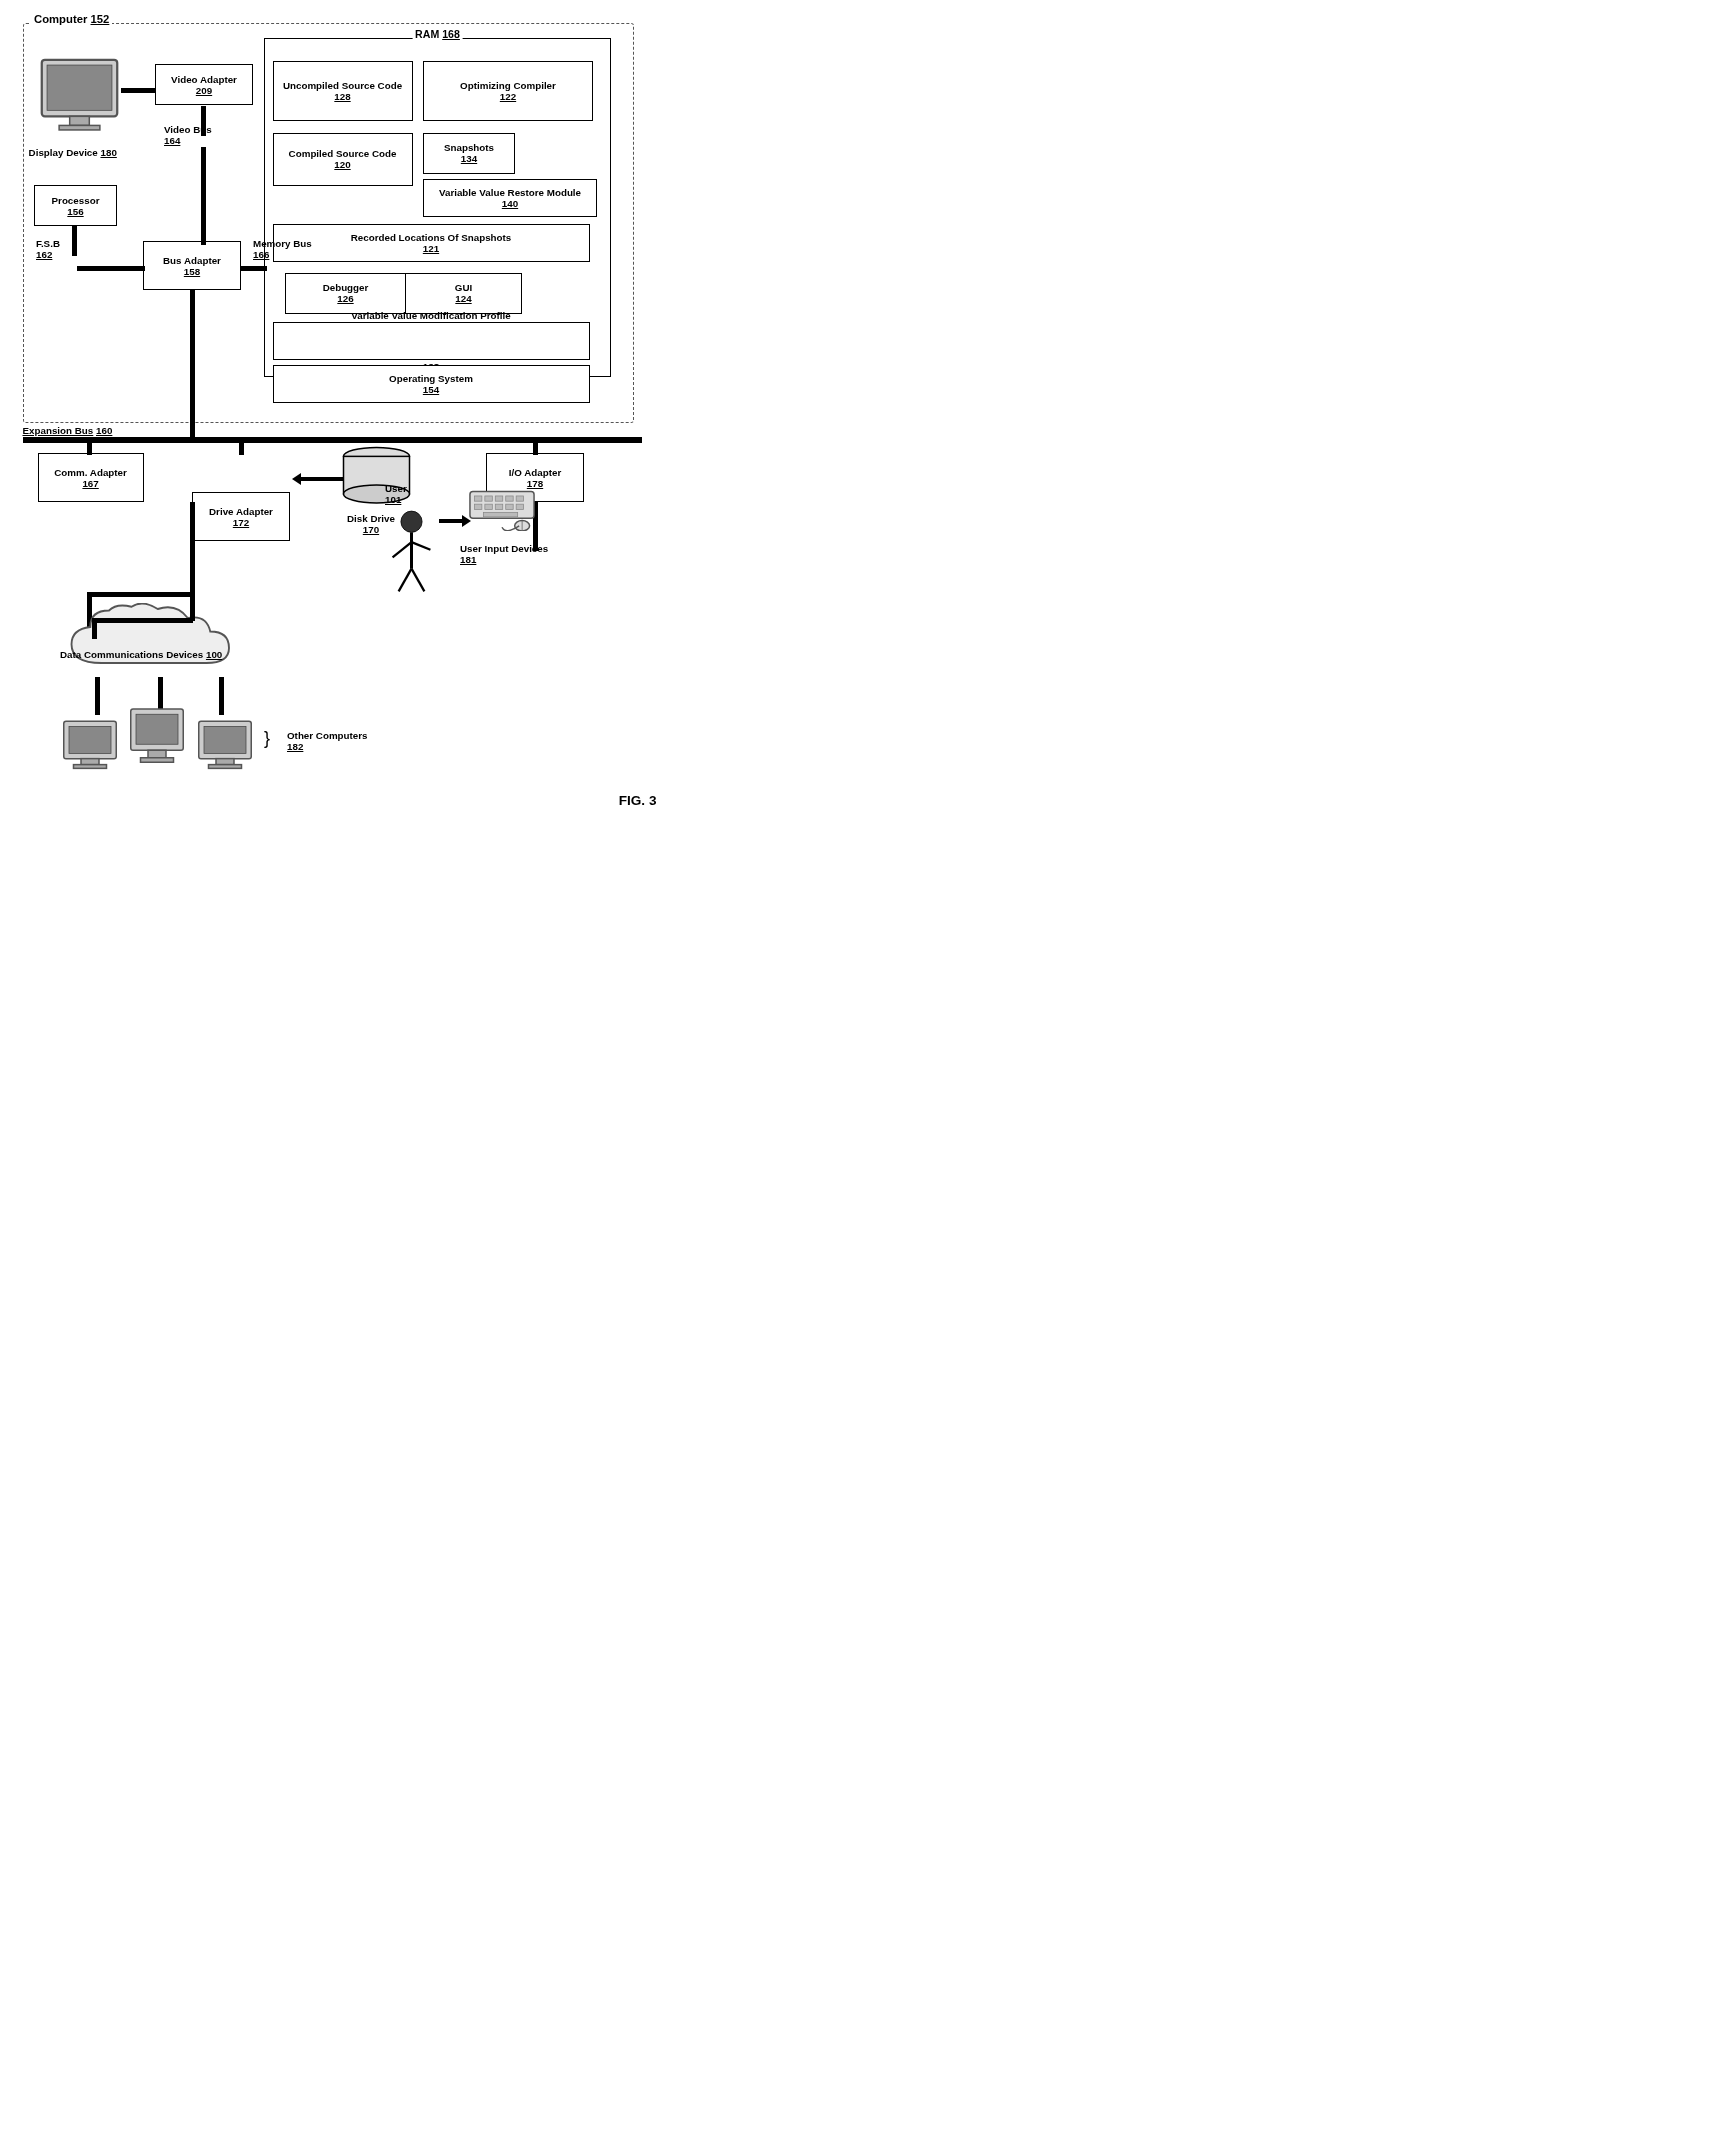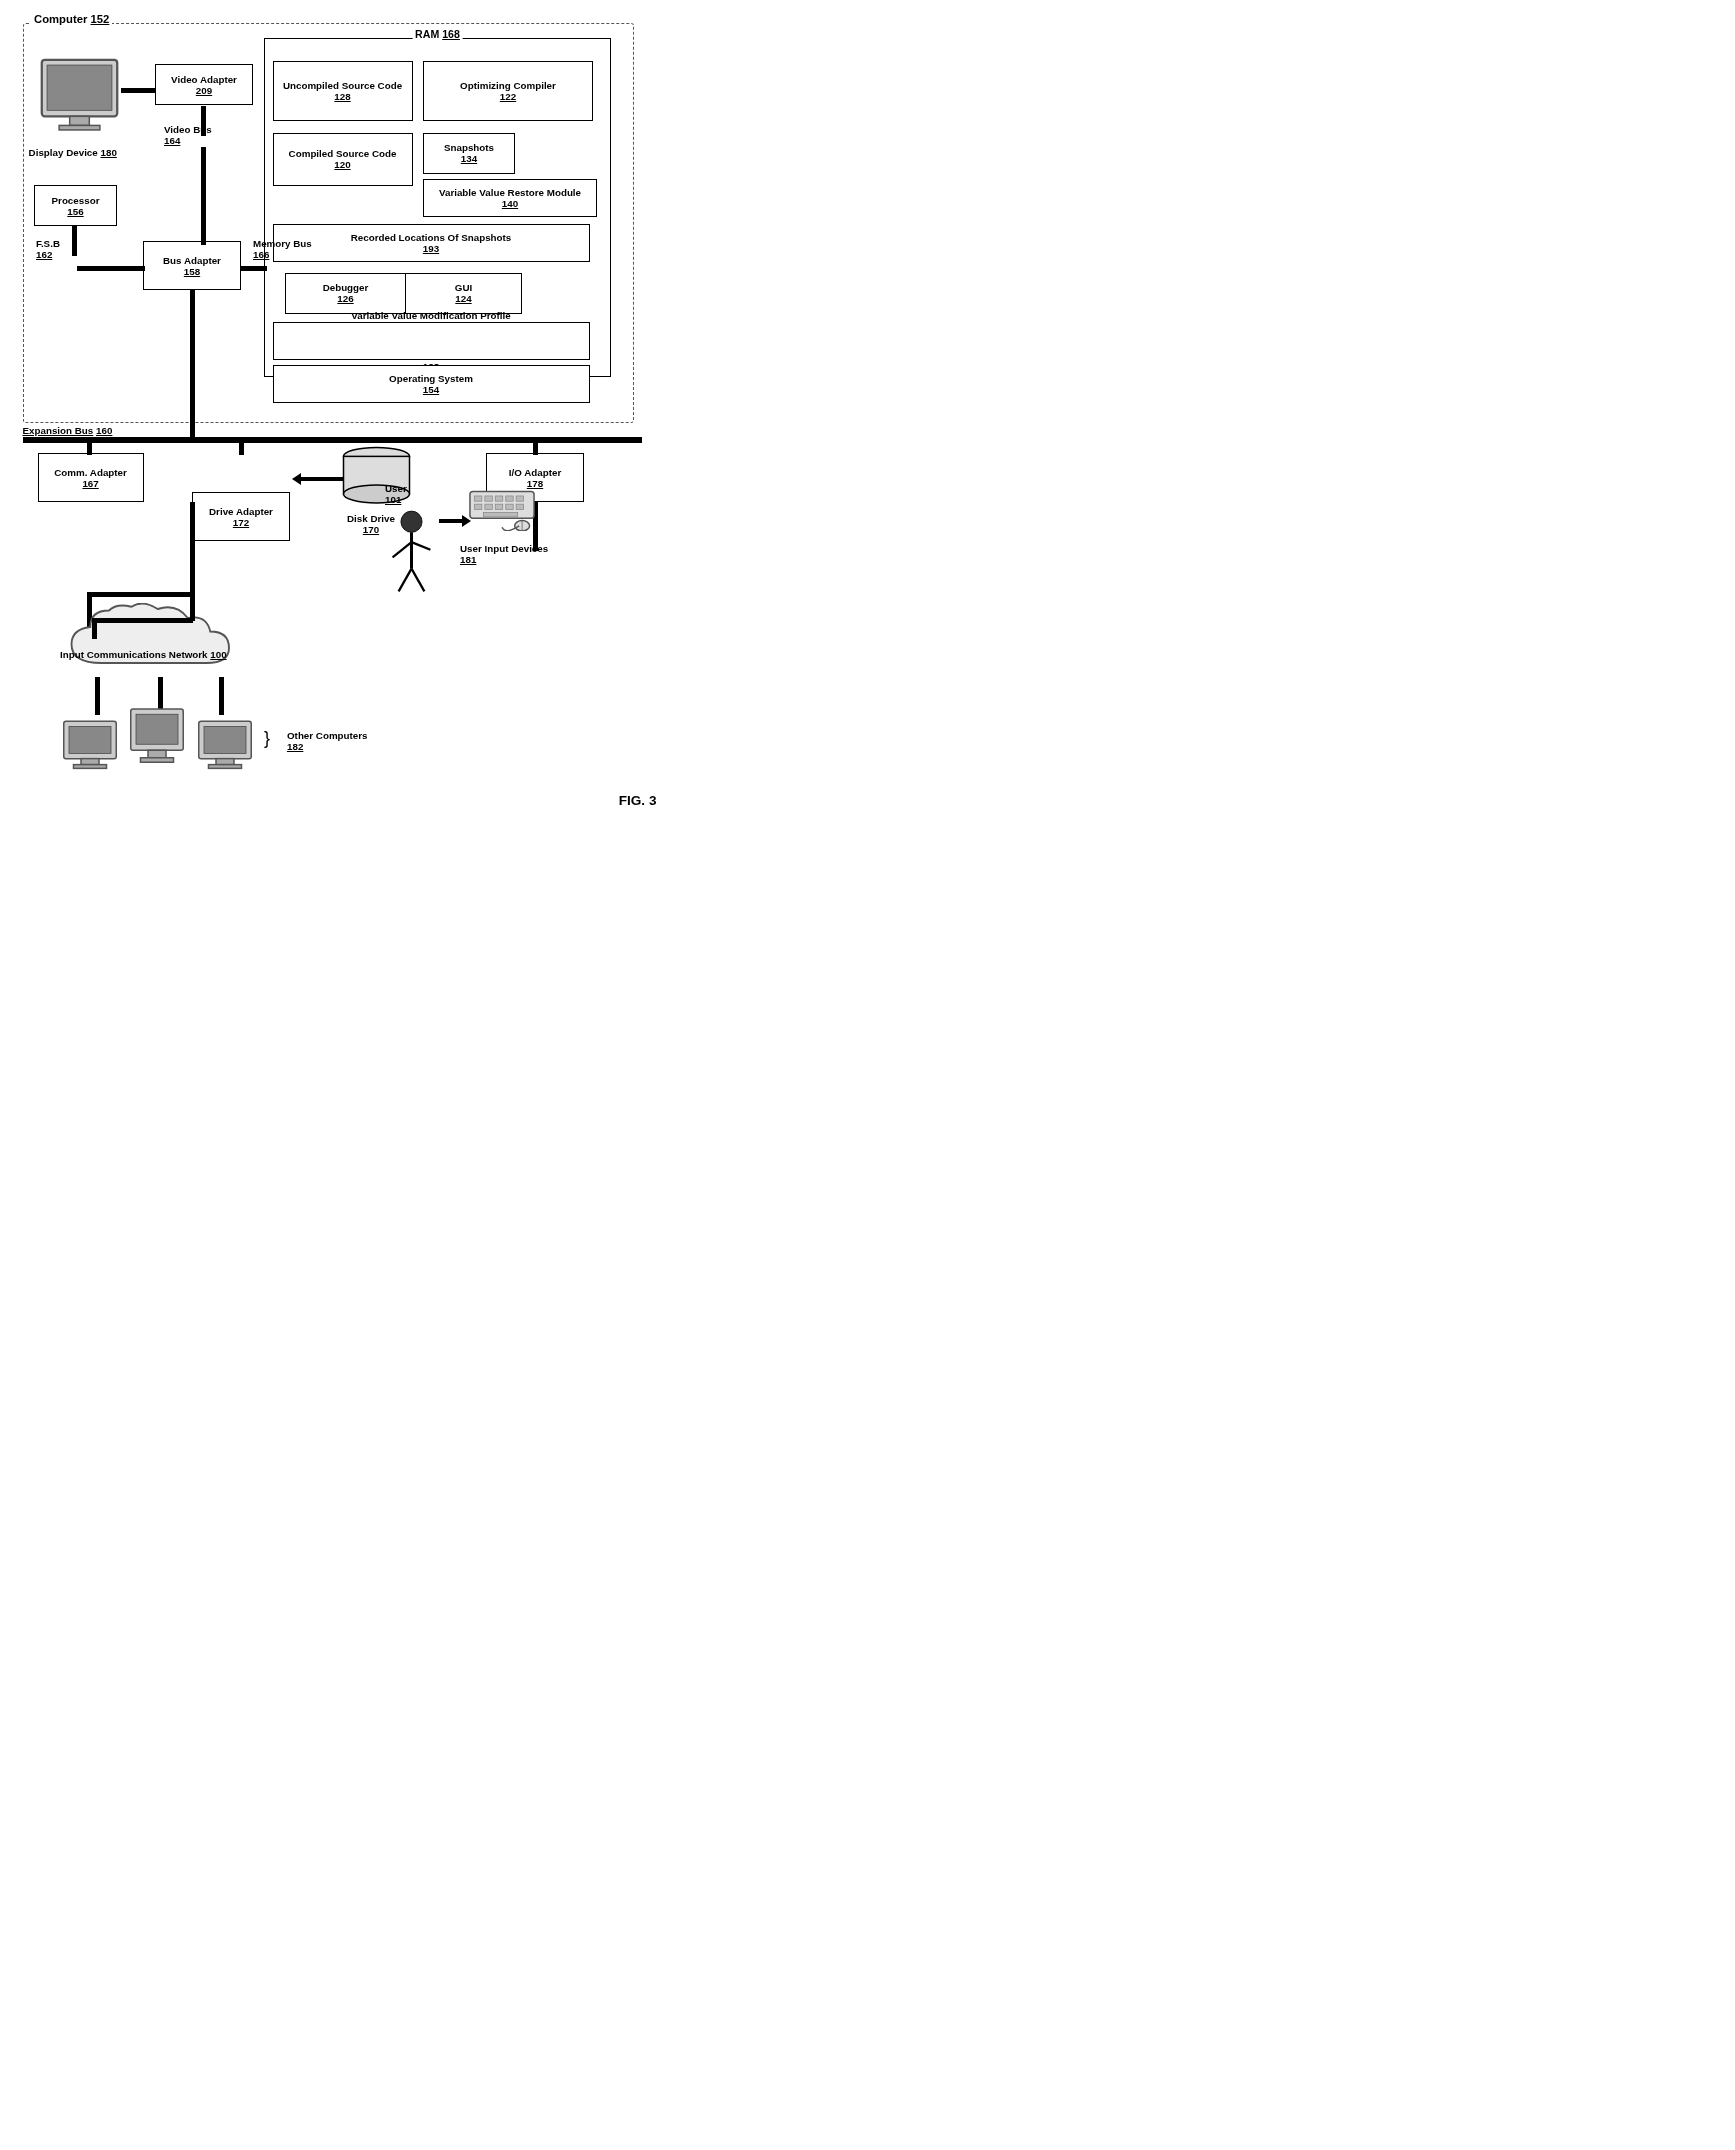--- a/index.html
+++ b/index.html
@@ -183,21 +183,21 @@
       <span class="ref">134</span>
     </div>
 
     <div class="box" style="top:140px;left:158px;width:174px;height:38px;">
       <span>Variable Value Restore Module</span>
       <span class="ref">140</span>
     </div>
 
     <div class="box" style="top:185px;left:7.5px;width:317px;height:38px;">
       <span>Recorded Locations Of Snapshots</span>
-      <span class="ref">193</span>
+      <span class="ref">121</span>
     </div>
 
     <div class="box" style="top:234px;left:20px;width:121px;height:41px;">
       <span>Debugger</span>
       <span class="ref">126</span>
     </div>
 
     <div class="box" style="top:234px;left:140px;width:117px;height:41px;">
       <span>GUI</span>
       <span class="ref">124</span>
@@ -376,21 +376,21 @@
     <span>User Input Devices</span><br>
     <span style="text-decoration:underline;">181</span>
   </div>
 
   <div style="position:absolute;top:588px;left:41px;">
     <svg width="196" height="75" viewBox="0 0 260 100">
       <path d="M60,80 Q20,80 20,55 Q20,35 45,32 Q45,10 70,10 Q80,0 100,5 Q115,-5 135,8 Q160,0 175,20 Q200,15 205,38 Q230,38 230,60 Q230,80 200,80 Z" fill="#eee" stroke="#555" stroke-width="2.5"></path>
     </svg>
   </div>
   <div style="position:absolute;top:634px;left:45px;font-size:9.8px;font-weight:bold;">
-    <span>Input Communications Network</span> <span style="text-decoration:underline;">100</span>
+    <span>Data Communications Devices</span> <span style="text-decoration:underline;">100</span>
   </div>
 
   <div class="vline" style="position:absolute;top:662px;left:80px;height:38px;"></div>
   <div class="vline" style="position:absolute;top:662px;left:143px;height:38px;"></div>
   <div class="vline" style="position:absolute;top:662px;left:204px;height:38px;"></div>
 
   <div style="position:absolute;top:702px;left:45px;">
     <svg width="60" height="57" viewBox="0 0 80 75">
       <rect x="5" y="5" width="70" height="50" rx="3" fill="#ccc" stroke="#555" stroke-width="2"></rect>
       <rect x="12" y="12" width="56" height="36" fill="#888" stroke="#444" stroke-width="1"></rect>

